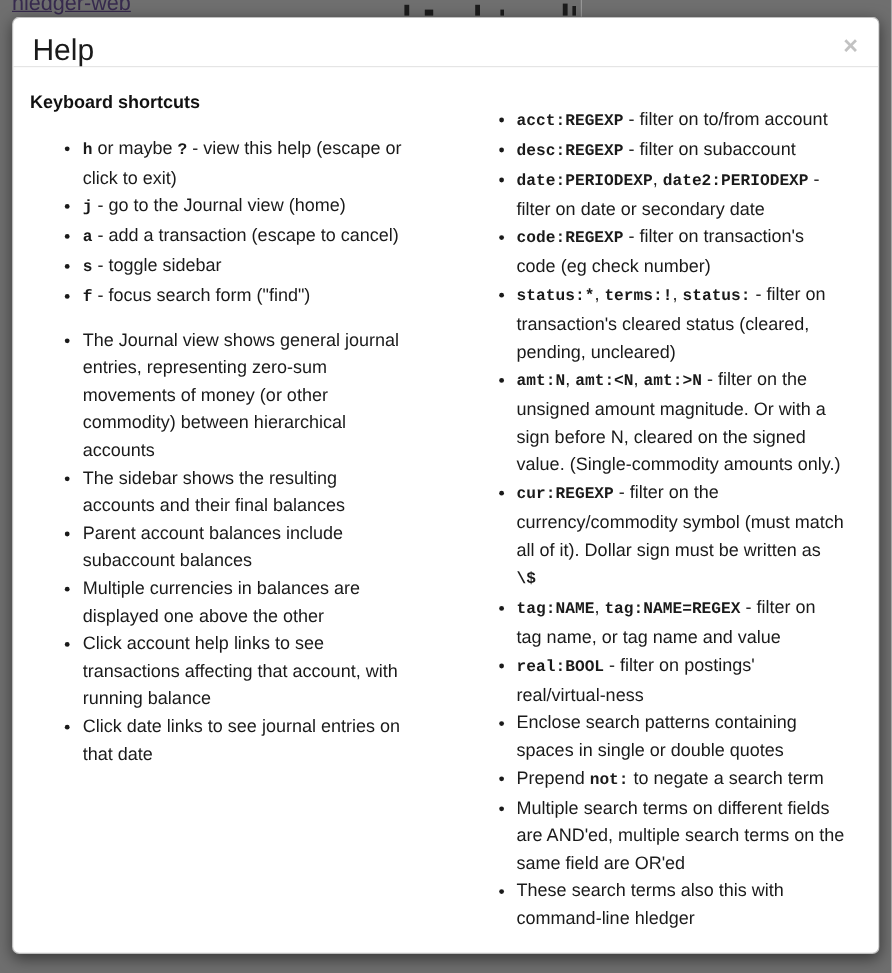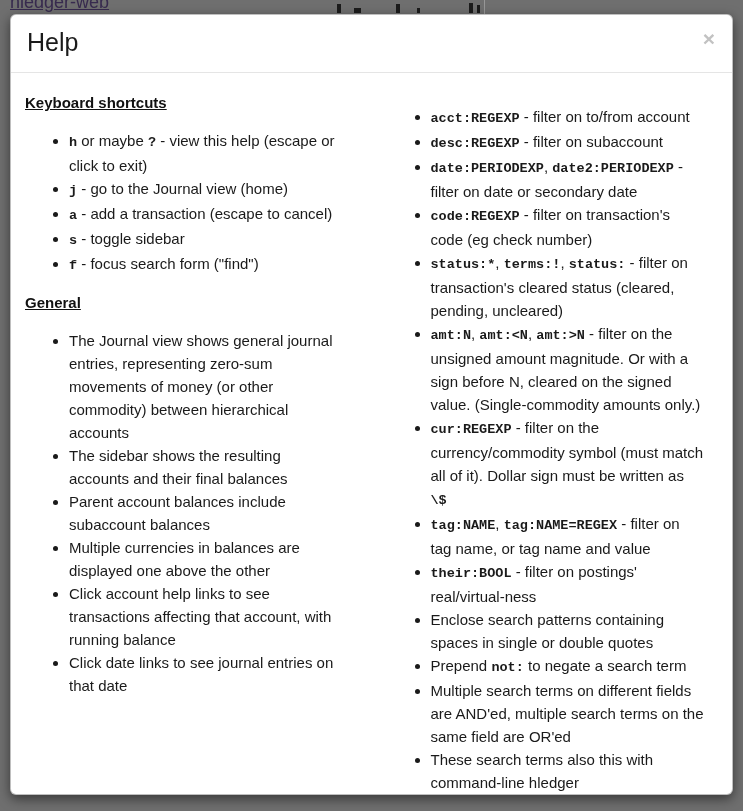--- a/index.html
+++ b/index.html
@@ -32,21 +32,21 @@
   
   .modal {
     position:absolute; left:10px; top:14px; width:723px; height:781px;
     background:#ffffff;
     border:1px solid rgba(0,0,0,0.25);
     border-radius:6px;
     box-shadow:0 4px 12px rgba(0,0,0,0.5);
     overflow:hidden;
   }
   .modal-header {
-    position:relative; height:58px; padding:12px 16px;
+    position:relative; height:41px; padding:12px 16px;
     border-bottom:1px solid #e5e5e5;
   }
   .modal-title {
     margin:0; font-size:25px; line-height:30px; font-weight:500; color:#1a1a1a;
   }
   .close-btn {
     position:absolute; top:13px; right:17px;
     font-size:21px; font-weight:700; line-height:1;
     color:#c2c2c2; cursor:pointer; border:none; background:none; padding:0;
     font-family:"Liberation Sans", sans-serif;
@@ -55,21 +55,20 @@
     padding:20px 14px 24px 14px;
     display:grid; grid-template-columns:1fr 1fr;
   }
   .col { min-width:0; }
   .col-left  { padding-right:16px; }
   .col-right { padding-left:15px; padding-right:2px; }
 
   .section-heading {
     font-size:15px; font-weight:700; color:#111; line-height:20px;
     margin:16px 0;
-    text-decoration:underline;
   }
   .section:first-child .section-heading { margin-top:0; }
   ul.help-list { margin:12px; padding:0 0 0 32px; list-style:disc; }
   ul.help-list li {
     font-size:15px; line-height:23px; color:#1a1a1a;
   }
   code {
     font-family:"Liberation Mono", monospace;
     font-weight:700; font-size:13.5px; color:#1a1a1a;
   }
@@ -99,21 +98,20 @@
           <div class="section-heading">Keyboard shortcuts</div>
           <ul class="help-list">
             <li><code>h</code><span> or maybe </span><code>?</code><span> - view this help (escape or click to exit)</span></li>
             <li><code>j</code><span> - go to the Journal view (home)</span></li>
             <li><code>a</code><span> - add a transaction (escape to cancel)</span></li>
             <li><code>s</code><span> - toggle sidebar</span></li>
             <li><code>f</code><span> - focus search form ("find")</span></li>
           </ul>
         </div>
         <div class="section">
-          <div class="section-heading">General</div>
           <ul class="help-list">
             <li><span>The Journal view shows general journal entries, representing zero-sum movements of money (or other commodity) between hierarchical accounts</span></li>
             <li><span>The sidebar shows the resulting accounts and their final balances</span></li>
             <li><span>Parent account balances include subaccount balances</span></li>
             <li><span>Multiple currencies in balances are displayed one above the other</span></li>
             <li><span>Click account help links to see transactions affecting that account, with running balance</span></li>
             <li><span>Click date links to see journal entries on that date</span></li>
           </ul>
         </div>
       </div>
@@ -121,21 +119,21 @@
         <div class="section">
           <ul class="help-list">
             <li><code>acct:REGEXP</code><span> - filter on to/from account</span></li>
             <li><code>desc:REGEXP</code><span> - filter on subaccount</span></li>
             <li><code>date:PERIODEXP</code><span>, </span><code>date2:PERIODEXP</code><span> - filter on date or secondary date</span></li>
             <li><code>code:REGEXP</code><span> - filter on transaction's code (eg check number)</span></li>
             <li><code>status:*</code><span>, </span><code>terms:!</code><span>, </span><code>status:</code><span> - filter on transaction's cleared status (cleared, pending, uncleared)</span></li>
             <li><code>amt:N</code><span>, </span><code>amt:&lt;N</code><span>, </span><code>amt:&gt;N</code><span> - filter on the unsigned amount magnitude. Or with a sign before N, cleared on the signed value. (Single-commodity amounts only.)</span></li>
             <li><code>cur:REGEXP</code><span> - filter on the currency/commodity symbol (must match all of it). Dollar sign must be written as </span><code>\$</code></li>
             <li><code>tag:NAME</code><span>, </span><code>tag:NAME=REGEX</code><span> - filter on tag name, or tag name and value</span></li>
-            <li><code>their:BOOL</code><span> - filter on postings' real/virtual-ness</span></li>
+            <li><code>real:BOOL</code><span> - filter on postings' real/virtual-ness</span></li>
             <li><span>Enclose search patterns containing spaces in single or double quotes</span></li>
             <li><span>Prepend </span><code>not:</code><span> to negate a search term</span></li>
             <li><span>Multiple search terms on different fields are AND'ed, multiple search terms on the same field are OR'ed</span></li>
             <li><span>These search terms also this with command-line hledger</span></li>
           </ul>
         </div>
       </div>
   </div>
 </div>
 

